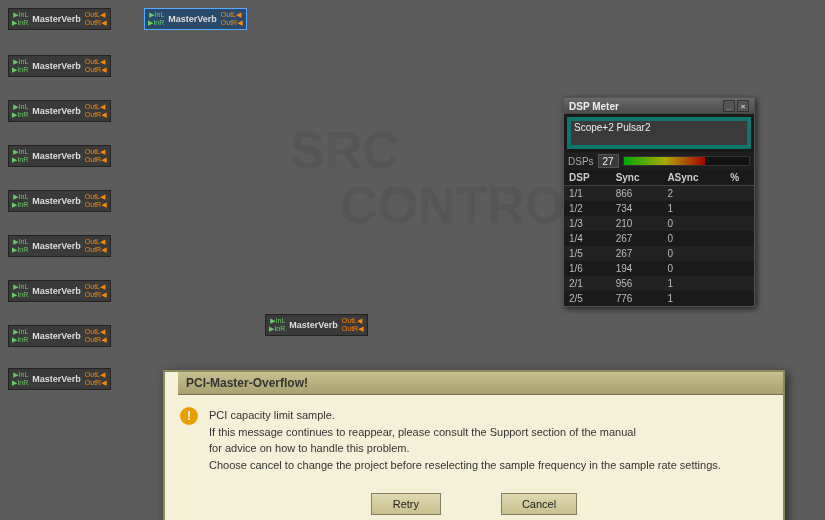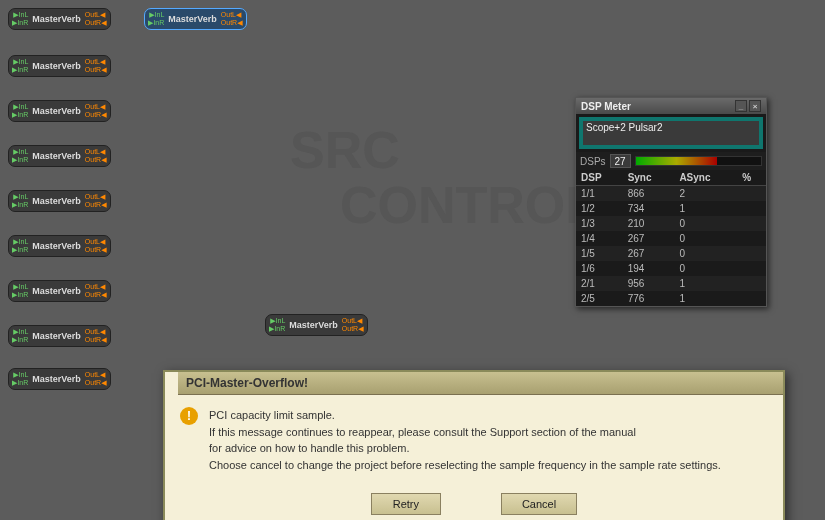--- a/index.html
+++ b/index.html
@@ -12,21 +12,21 @@
       overflow: hidden;
       position: relative;
     }
 
     
     .plugin-block {
       display: inline-flex;
       align-items: center;
       background: #3a3a3a;
       border: 1px solid #222;
-      border-radius: 7px;
+      border-radius: 0;
       padding: 1px 3px;
       position: absolute;
       height: 22px;
       cursor: pointer;
     }
     .plugin-block .plugin-name {
       color: #ddd;
       font-size: 9px;
       font-weight: bold;
       padding: 0 2px;
@@ -58,21 +58,20 @@
 
     
     .dsp-meter {
       position: absolute;
       top: 97px;
       left: 563px;
       width: 192px;
       background: #2a2a2a;
       border: 1px solid #555;
       box-shadow: 2px 2px 6px rgba(0,0,0,0.6);
-      margin-left: 12px;
     }
     .dsp-meter-title {
       background: linear-gradient(to bottom, #6a6a6a, #4a4a4a);
       color: #eee;
       font-size: 10px;
       font-weight: bold;
       padding: 2px 5px;
       display: flex;
       justify-content: space-between;
       align-items: center;

